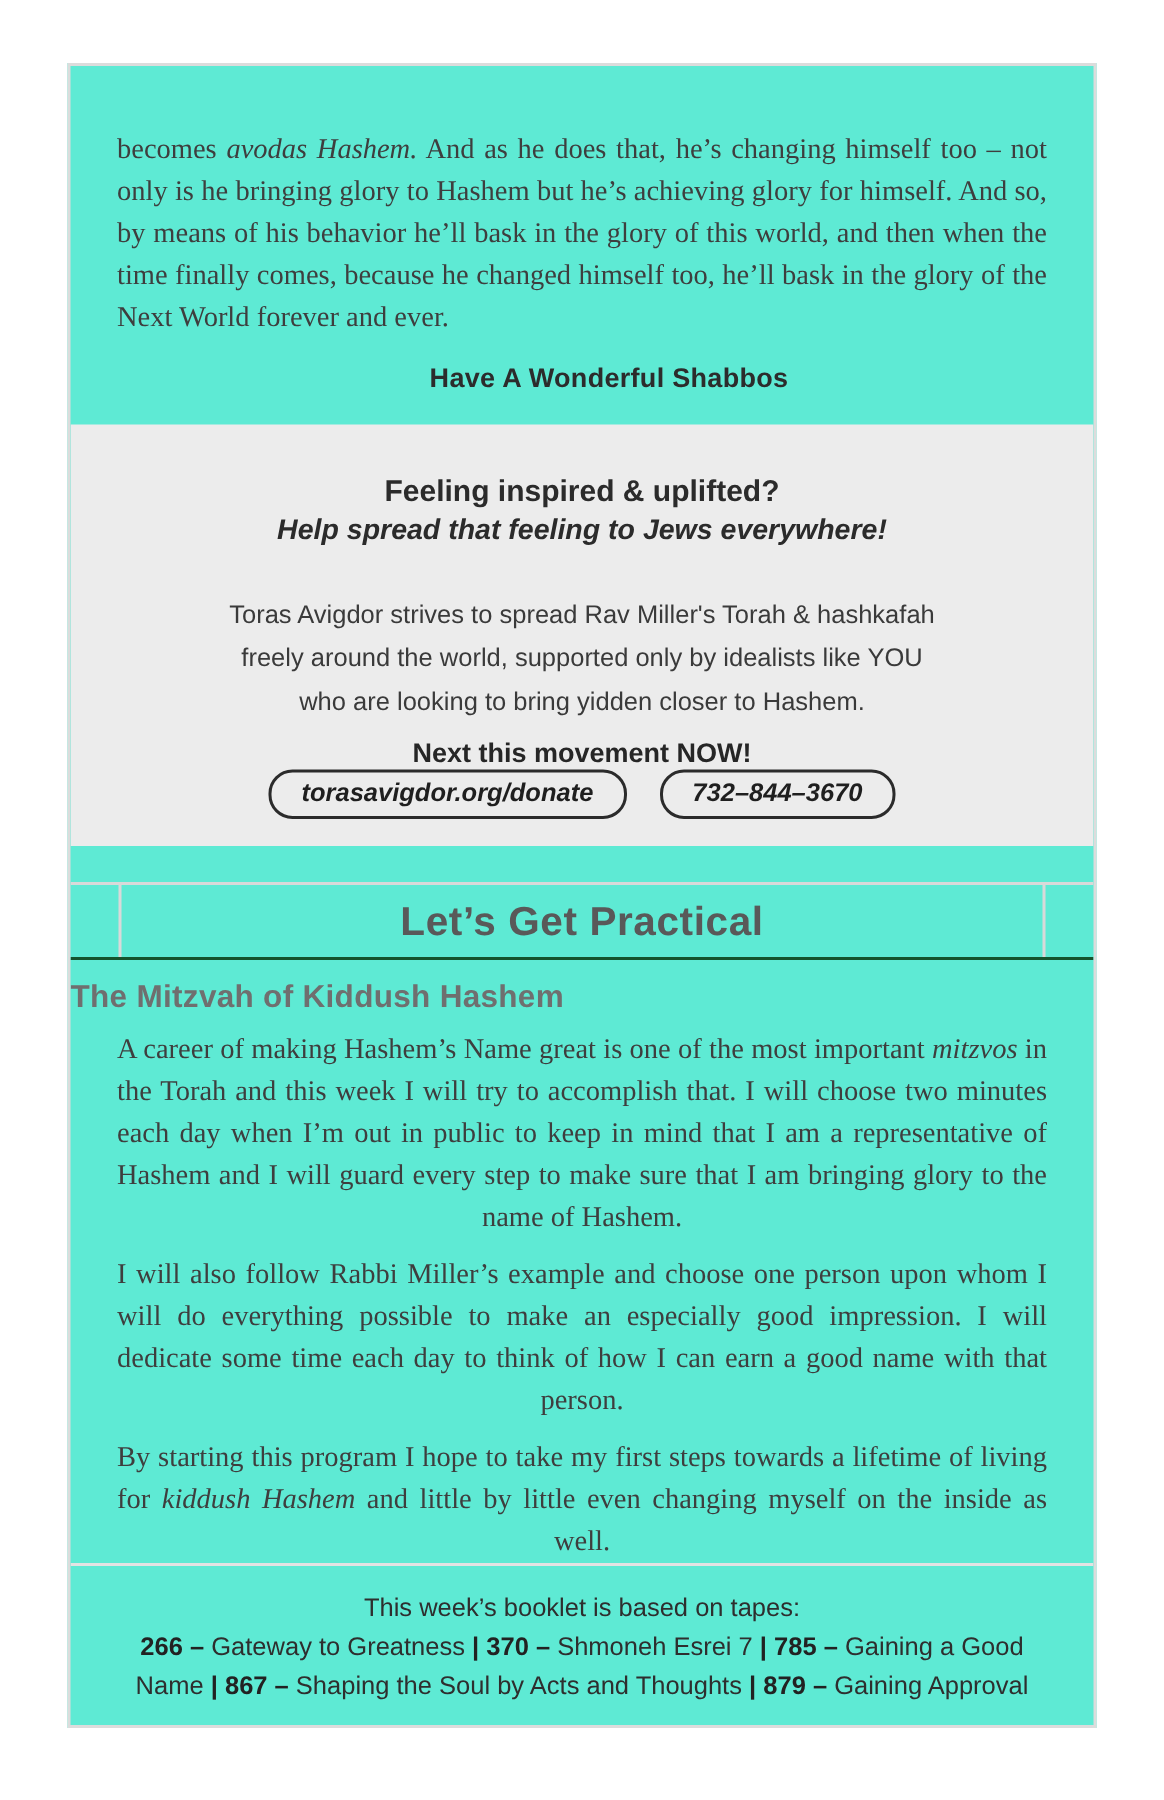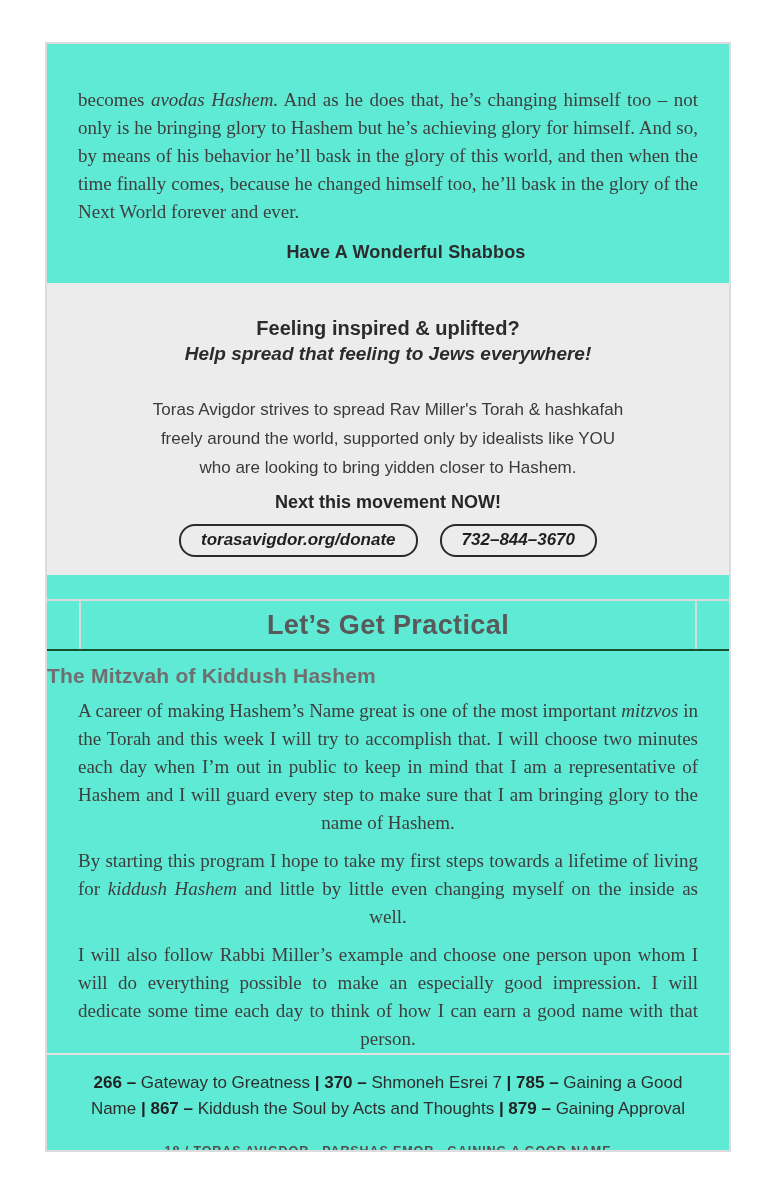--- a/index.html
+++ b/index.html
@@ -70,21 +70,20 @@
     line-height: 29px;
     white-space: pre-line;
   }
   .donate-cta {
     margin-top: 10px;
     font-size: 18px;
     font-weight: bold;
     color: #262626;
   }
   .pill-row {
-    margin-top: 11px;
     display: flex;
     justify-content: center;
     gap: 22px;
   }
   .pill {
     box-sizing: border-box;
     border: 2px solid #2b2b2b;
     border-radius: 16px;
     background: transparent;
     padding: 4px 20px 5px;
@@ -174,24 +173,25 @@
   <div class="practical-banner">
     <div class="banner-side banner-side-left"></div>
     <div class="banner-title">Let’s Get Practical</div>
     <div class="banner-side banner-side-right"></div>
   </div>
 
   <div class="mitzvah-heading">The Mitzvah of Kiddush Hashem</div>
 
   <p class="serif-par center-last practical-par-1"><span>A career of making Hashem’s Name great is one of the most important </span><span class="it">mitzvos</span><span> in the Torah and this week I will try to accomplish that. I will choose two minutes each day when I’m out in public to keep in mind that I am a representative of Hashem and I will guard every step to make sure that I am bringing glory to the name of Hashem.</span></p>
 
+  <p class="serif-par center-last practical-par-2">I will also follow Rabbi Miller’s example and choose one person upon whom I will do everything possible to make an especially good impression. I will dedicate some time each day to think of how I can earn a good name with that person.</p>
+
   <p class="serif-par center-last practical-par-3"><span>By starting this program I hope to take my first steps towards a lifetime of living for </span><span class="it">kiddush Hashem</span><span> and little by little even changing myself on the inside as well.</span></p>
 
-  <p class="serif-par center-last practical-par-2">I will also follow Rabbi Miller’s example and choose one person upon whom I will do everything possible to make an especially good impression. I will dedicate some time each day to think of how I can earn a good name with that person.</p>
-
   <div class="tapes-section">
+    <div class="tapes-intro">This week’s booklet is based on tapes:</div>
     <div class="tapes-list"><b>266 – </b><span>Gateway to Greatness</span><b> | 370 – </b><span>Shmoneh Esrei 7</span><b> | 785 – </b><span>Gaining a Good
-Name</span><b> | 867 – </b><span>Kiddush the Soul by Acts and Thoughts</span><b> | 879 – </b><span>Gaining Approval</span></div>
+Name</span><b> | 867 – </b><span>Shaping the Soul by Acts and Thoughts</span><b> | 879 – </b><span>Gaining Approval</span></div>
   </div>
 
   <div class="page-footer">18 / TORAS AVIGDOR . PARSHAS EMOR . GAINING A GOOD NAME</div>
 
 </div>
 
 </body></html>

